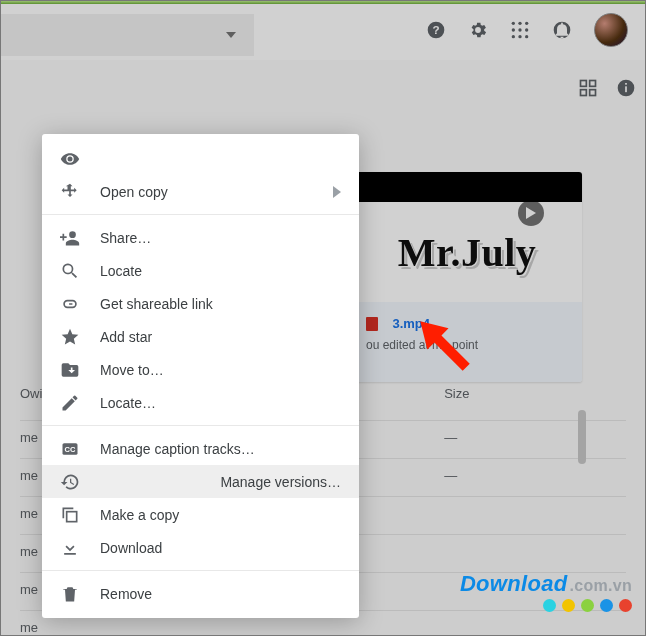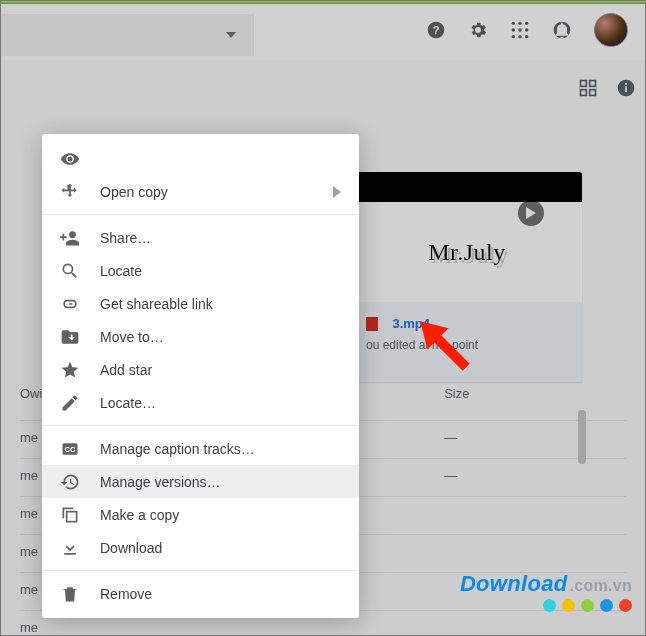--- a/index.html
+++ b/index.html
@@ -16,21 +16,21 @@
   .avatar { width:34px; height:34px; border-radius:50%; background: radial-gradient(circle at 30% 30%, #d98, #531 60%, #214 100%); border:1px solid #999; }
 
   
   .subbar { position:absolute; right:10px; top:78px; display:flex; align-items:center; gap:18px; }
   .subbar .icn { color:#5f6368; }
 
   
   .file-card { position:absolute; left:352px; top:172px; width:230px; height:210px; background:#fff; border-radius:3px; box-shadow:0 1px 2px rgba(0,0,0,0.12); overflow:hidden; }
   .file-thumb { position:relative; width:100%; height:130px; background:#000; display:flex; align-items:center; justify-content:center; }
   .file-thumb .white { position:absolute; left:0; right:0; bottom:0; top:30px; background:#fff; display:flex; align-items:center; justify-content:center; }
-  .mrjuly { font-family: Georgia, 'Times New Roman', serif; font-weight:400; font-size:24px; color:#111; text-shadow:1px 1px 0 #fff, 3px 3px 0 #ccc; letter-spacing:.5px; }
+  .mrjuly { font-family: Georgia, 'Times New Roman', serif; font-weight:700; font-size:40px; color:#111; text-shadow:1px 1px 0 #fff, 3px 3px 0 #ccc; letter-spacing:.5px; }
   .play { position:absolute; top:28px; right:38px; width:26px; height:26px; border-radius:50%; background:rgba(0,0,0,.55); display:flex; align-items:center; justify-content:center; }
   .play svg { fill:#fff; width:12px; height:12px; }
   .file-card .meta { padding:12px 14px 0 14px; background:#f2f7fd; height:80px; }
   .file-card .fname { color:#1a73e8; font-size:13px; font-weight:600; margin-left:10px;}
   .file-card .fsub { color:#5f6368; font-size:12px; margin-top:6px; }
   .file-card .ficn { display:inline-block; width:12px; height:14px; background:#d93025; vertical-align:middle; border-radius:1px; }
 
   
   .table-hdr { position:absolute; left:20px; top:386px; right:20px; display:flex; color:#5f6368; font-size:13px; font-weight:500; }
   .col-owner { width:20%; }
@@ -44,21 +44,21 @@
   .row5 { top:572px; }
   .row6 { top:610px; }
   .row .me { width:20%; }
   .row .date { width:50%; }
   .row .size { width:30%; }
   .scroll-thumb { position:absolute; right:60px; top:410px; width:8px; height:54px; background:#c9c9c9; border-radius:4px; }
 
   
   .ctxmenu { position:absolute; left:42px; top:134px; width:317px; background:#fff; border-radius:3px; box-shadow:0 4px 24px rgba(0,0,0,.25); padding:8px 0; z-index:50; }
   .mi { display:flex; align-items:center; height:33px; padding:0 18px; font-size:14px; color:#3c4043; cursor:pointer; gap:20px; }
-  .mi.highlight { background:#eee; }
+  .mi.highlight { background:#eee;text-align:right; }
   .mi .micon { width:20px; height:20px; color:#5f6368; display:flex; align-items:center; justify-content:center; flex:0 0 20px; }
   .mi .mlabel { flex:1; }
   .mi .chev { color:#9aa0a6; }
   .msep { height:1px; background:#e8e8e8; margin:6px 0; }
 
   
   .arrow-ptr { position:absolute; left:405px; top:306px; z-index:60; }
 
   
   .wm { position:absolute; right:14px; bottom:24px; z-index:70; text-align:right; }
@@ -242,32 +242,32 @@
       <span class="micon">
           <svg width="20" height="20" viewBox="0 0 24 24" fill="#5f6368">
             <path d="M3.9 12a5 5 0 015-5H12v2H8.9a3 3 0 000 6H12v2H8.9a5 5 0 01-5-5zm7 1h4v-2h-4zm4.1-6H12v2h3.1a3 3 0 010 6H12v2h3.1a5 5 0 000-10z"></path>
           </svg>
         </span>
       <span class="mlabel">Get shareable link</span>
     </div>
     <div class="mi">
       <span class="micon">
           <svg width="20" height="20" viewBox="0 0 24 24" fill="#5f6368">
+            <path d="M12 17.3L18.2 21l-1.6-7L22 9.2l-7.2-.6L12 2 9.2 8.6 2 9.2l5.4 4.8L5.8 21z"></path>
+          </svg>
+        </span>
+      <span class="mlabel">Add star</span>
+    </div>
+    <div class="mi">
+      <span class="micon">
+          <svg width="20" height="20" viewBox="0 0 24 24" fill="#5f6368">
             <path d="M20 6h-8l-2-2H4a2 2 0 00-2 2v12a2 2 0 002 2h16a2 2 0 002-2V8a2 2 0 00-2-2zm-6 10l-4-4h3V9h2v3h3z"></path>
           </svg>
         </span>
       <span class="mlabel">Move to…</span>
-    </div>
-    <div class="mi">
-      <span class="micon">
-          <svg width="20" height="20" viewBox="0 0 24 24" fill="#5f6368">
-            <path d="M12 17.3L18.2 21l-1.6-7L22 9.2l-7.2-.6L12 2 9.2 8.6 2 9.2l5.4 4.8L5.8 21z"></path>
-          </svg>
-        </span>
-      <span class="mlabel">Add star</span>
     </div>
     <div class="mi">
       <span class="micon">
           <svg width="20" height="20" viewBox="0 0 24 24" fill="#5f6368">
             <path d="M3 17.25V21h3.75L17.8 9.94l-3.75-3.75zM20.7 7.04a1 1 0 000-1.41l-2.34-2.34a1 1 0 00-1.41 0L15 5.24l3.75 3.75z"></path>
           </svg>
         </span>
       <span class="mlabel">Locate…</span>
     </div>
     <div class="msep"></div>

